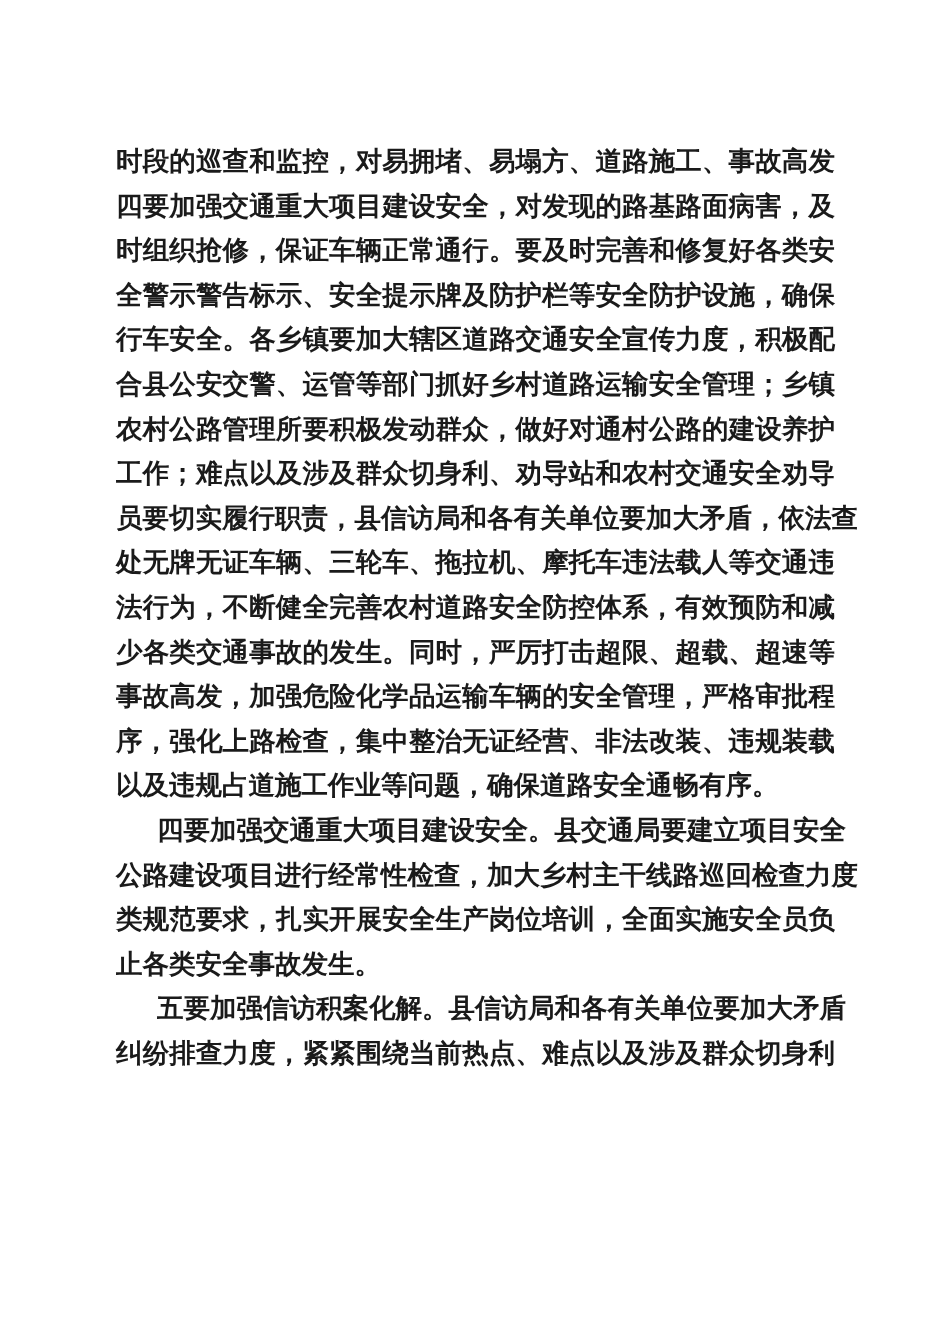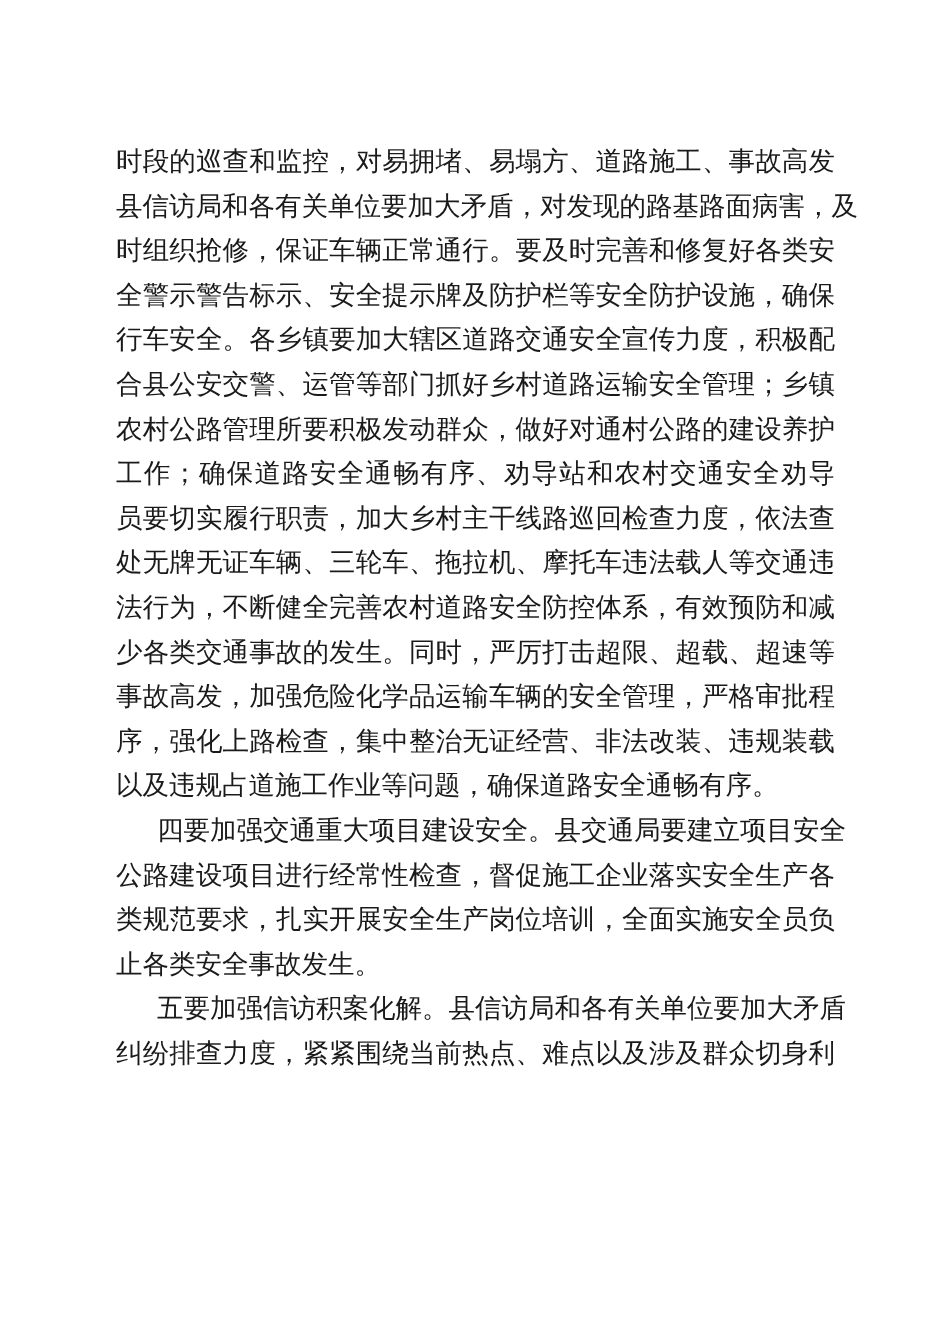--- a/index.html
+++ b/index.html
@@ -23,49 +23,49 @@
   .text-line {
     height: 44.6px;
     line-height: 44.6px;
     font-family: "Liberation Serif", "DejaVu Serif", serif;
     font-size: 26.5px;
     color: #1a1a1a;
     text-align: justify;
     text-align-last: justify;
     text-justify: inter-character;
     white-space: nowrap;
-    font-weight: 400;
+    font-weight: 700;
   }
   .text-line.para-end {
     text-align-last: left;
   }
   .text-line.indent {
     text-indent: 41px;
   }
 </style>
 </head>
 <body>
 
 <div class="page">
   <div class="text-block" id="text-block">
       <div class="text-line">时段的巡查和监控，对易拥堵、易塌方、道路施工、事故高发</div>
-      <div class="text-line">县信访局和各有关单位要加大矛盾，对发现的路基路面病害，及</div>
+      <div class="text-line">四要加强交通重大项目建设安全，对发现的路基路面病害，及</div>
       <div class="text-line">时组织抢修，保证车辆正常通行。要及时完善和修复好各类安</div>
       <div class="text-line">全警示警告标示、安全提示牌及防护栏等安全防护设施，确保</div>
       <div class="text-line">行车安全。各乡镇要加大辖区道路交通安全宣传力度，积极配</div>
       <div class="text-line">合县公安交警、运管等部门抓好乡村道路运输安全管理；乡镇</div>
       <div class="text-line">农村公路管理所要积极发动群众，做好对通村公路的建设养护</div>
-      <div class="text-line">工作；确保道路安全通畅有序、劝导站和农村交通安全劝导</div>
-      <div class="text-line">员要切实履行职责，加大乡村主干线路巡回检查力度，依法查</div>
+      <div class="text-line">工作；难点以及涉及群众切身利、劝导站和农村交通安全劝导</div>
+      <div class="text-line">员要切实履行职责，县信访局和各有关单位要加大矛盾，依法查</div>
       <div class="text-line">处无牌无证车辆、三轮车、拖拉机、摩托车违法载人等交通违</div>
       <div class="text-line">法行为，不断健全完善农村道路安全防控体系，有效预防和减</div>
       <div class="text-line">少各类交通事故的发生。同时，严厉打击超限、超载、超速等</div>
       <div class="text-line">事故高发，加强危险化学品运输车辆的安全管理，严格审批程</div>
       <div class="text-line">序，强化上路检查，集中整治无证经营、非法改装、违规装载</div>
       <div class="text-line para-end">以及违规占道施工作业等问题，确保道路安全通畅有序。</div>
       <div class="text-line indent">四要加强交通重大项目建设安全。县交通局要建立项目安全</div>
-      <div class="text-line">公路建设项目进行经常性检查，督促施工企业落实安全生产各</div>
+      <div class="text-line">公路建设项目进行经常性检查，加大乡村主干线路巡回检查力度</div>
       <div class="text-line">类规范要求，扎实开展安全生产岗位培训，全面实施安全员负</div>
       <div class="text-line para-end">止各类安全事故发生。</div>
       <div class="text-line indent">五要加强信访积案化解。县信访局和各有关单位要加大矛盾</div>
       <div class="text-line">纠纷排查力度，紧紧围绕当前热点、难点以及涉及群众切身利</div>
     </div>
 </div>
 
 </body></html>

